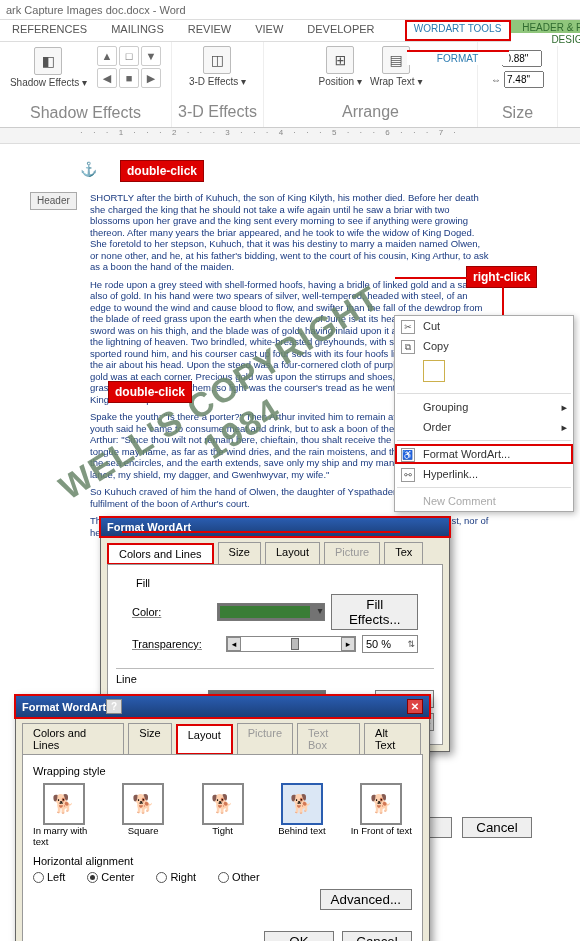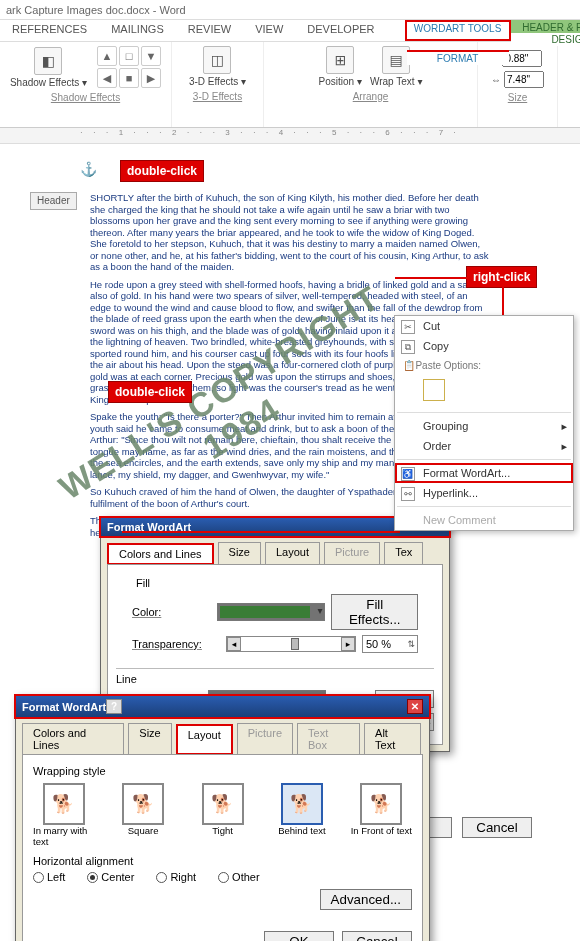--- a/index.html
+++ b/index.html
@@ -19,21 +19,21 @@
   .ctx-hf { width:120px; background:#90c67c; color:#2f6b2f; text-align:center; font-size:10px; padding-top:2px; position:relative; }
   .ctx-hf .sub { display:block; background:#fff; padding:1px 0; color:#2f6b2f; }
   
   
   .ribbon { height: 86px; border-bottom:1px solid #ccc; display:flex; font-size:11px; color:#444; }
   .rgroup { border-right:1px solid #eee; padding:4px 6px 0; display:flex; flex-direction:column; align-items:center; }
   .rgroup .icons { display:flex; gap: 10px; align-items:center; }
   .bigbtn { display:flex; flex-direction:column; align-items:center; gap:2px; font-size:10px; cursor:pointer; }
   .bigbtn .ico { width:28px; height:28px; border:1px solid #bbb; border-radius:2px; background:#f7f7f7; display:flex; align-items:center; justify-content:center; font-size:14px; color:#555; }
   .smallico { width:20px; height:20px; border:1px solid #ccc; border-radius:2px; display:flex; align-items:center; justify-content:center; font-size:11px; color:#666; cursor:pointer; }
-  .grplabel { font-size:10px; color:#888; margin-top:4px;text-decoration:underline; }
+  .grplabel { font-size:16px; color:#888; margin-top:16px; }
   .arrange-list { font-size:11px; line-height:18px; }
   .arrange-list div{ display:flex; align-items:center; gap:4px; cursor:pointer;}
   .arrange-list .mini{ width:14px;height:14px;border:1px solid #aaa;display:inline-block;}
   .sizebox { display:flex; align-items:center; gap:3px; font-size:10px; }
   .sizebox input { width:40px; font-size:10px; padding:1px; }
   
   
   .ruler { height:16px; background:#f4f4f4; border-bottom:1px solid #ddd; font-size:8px; color:#888; padding-left:80px; letter-spacing:4px; }
   
   
@@ -212,21 +212,20 @@
   <div class="watermark">WELL'S COPYRIGHT 1984</div>
 </div>
 
 <div class="callout c1">double-click</div>
 <div class="callout c2">double-click</div>
 <div class="callout c3">right-click</div>
 
 <div class="ctxmenu">
   <div class="item"><span class="mico">✂</span><span>Cut</span></div>
   <div class="item"><span class="mico">⧉</span><span>Copy</span></div>
-  <div class="head"><span class="mico" style="border:none">📋</span><span>Paste Options:</span></div>
   <div class="po"><span class="clip"></span></div>
   <div class="sep"></div>
   <div class="item sub"><span>Grouping</span></div>
   <div class="item sub"><span>Order</span></div>
   <div class="sep"></div>
   <div class="item hl"><span class="mico">♿</span><span>Format WordArt...</span></div>
   <div class="item"><span class="mico">⚯</span><span>Hyperlink...</span></div>
   <div class="sep"></div>
   <div class="item disabled"><span>New Comment</span></div>
 </div>

